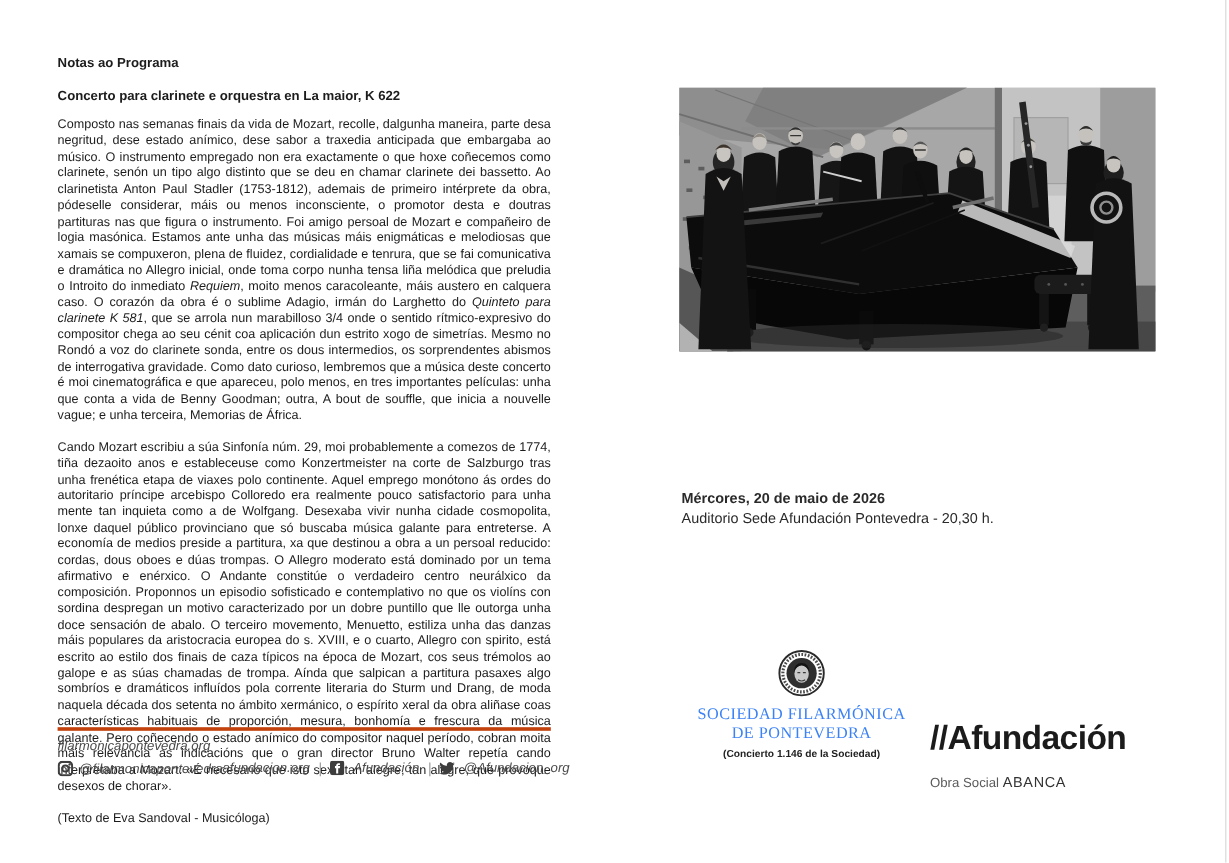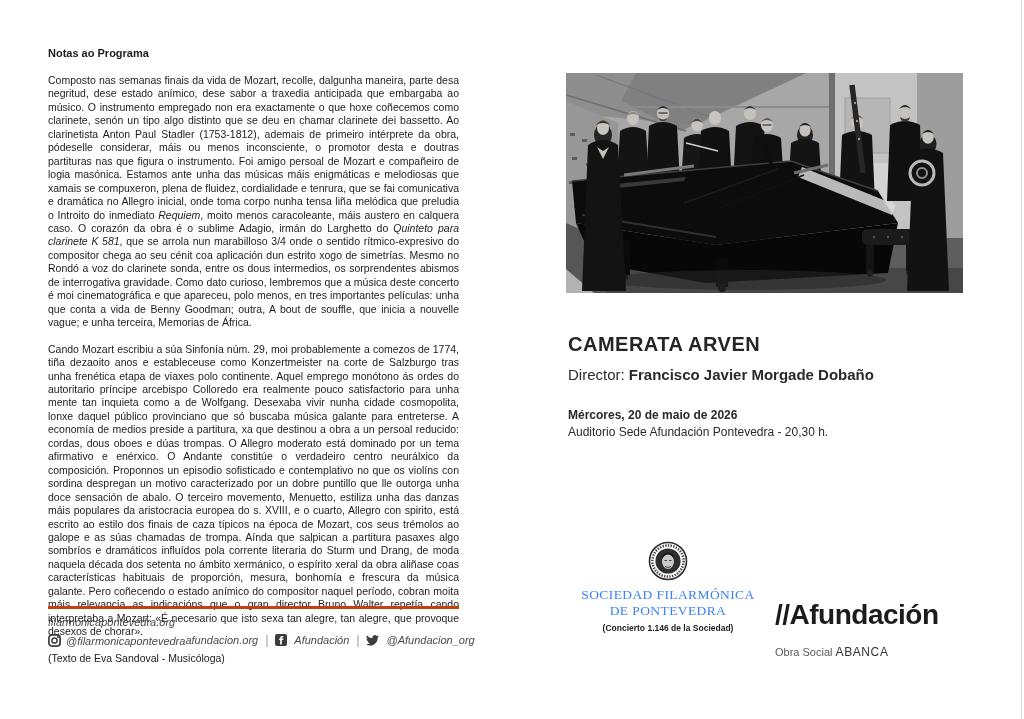--- a/index.html
+++ b/index.html
@@ -53,20 +53,21 @@
   .sponsor-tagline .abanca { font-size:12px; color:#333; letter-spacing:0.6px; }
 </style>
 </head>
 <body>
 
 <div class="page">
 
   <section class="left-col">
     <h1 class="notes-header">Notas ao Programa</h1>
 
+    <h2 class="work-heading">Concerto para clarinete e orquestra en La maior, K 622</h2>
     <p class="body-text"><span>Composto nas semanas finais da vida de Mozart, recolle, dalgunha maneira, parte desa negritud, dese estado anímico, dese sabor a traxedia anticipada que embargaba ao músico. O instrumento empregado non era exactamente o que hoxe coñecemos como clarinete, senón un tipo algo distinto que se deu en chamar clarinete dei bassetto. Ao clarinetista Anton Paul Stadler (1753-1812), ademais de primeiro intérprete da obra, pódeselle considerar, máis ou menos inconsciente, o promotor desta e doutras partituras nas que figura o instrumento. Foi amigo persoal de Mozart e compañeiro de logia masónica. Estamos ante unha das músicas máis enigmáticas e melodiosas que xamais se compuxeron, plena de fluidez, cordialidade e tenrura, que se fai comunicativa e dramática no Allegro inicial, onde toma corpo nunha tensa liña melódica que preludia o Introito do inmediato </span><em>Requiem</em><span>, moito menos caracoleante, máis austero en calquera caso. O corazón da obra é o sublime Adagio, irmán do Larghetto do </span><em>Quinteto para clarinete K 581</em><span>, que se arrola nun marabilloso 3/4 onde o sentido rítmico-expresivo do compositor chega ao seu cénit coa aplicación dun estrito xogo de simetrías. Mesmo no Rondó a voz do clarinete sonda, entre os dous intermedios, os sorprendentes abismos de interrogativa gravidade. Como dato curioso, lembremos que a música deste concerto é moi cinematográfica e que apareceu, polo menos, en tres importantes películas: unha que conta a vida de Benny Goodman; outra, A bout de souffle, que inicia a nouvelle vague; e unha terceira, Memorias de África.</span></p>
 
     <p class="body-text"><span>Cando Mozart escribiu a súa Sinfonía núm. 29, moi probablemente a comezos de 1774, tiña dezaoito anos e estableceuse como Konzertmeister na corte de Salzburgo tras unha frenética etapa de viaxes polo continente. Aquel emprego monótono ás ordes do autoritario príncipe arcebispo Colloredo era realmente pouco satisfactorio para unha mente tan inquieta como a de Wolfgang. Desexaba vivir nunha cidade cosmopolita, lonxe daquel público provinciano que só buscaba música galante para entreterse. A economía de medios preside a partitura, xa que destinou a obra a un persoal reducido: cordas, dous oboes e dúas trompas. O Allegro moderato está dominado por un tema afirmativo e enérxico. O Andante constitúe o verdadeiro centro neurálxico da composición. Proponnos un episodio sofisticado e contemplativo no que os violíns con sordina despregan un motivo caracterizado por un dobre puntillo que lle outorga unha doce sensación de abalo. O terceiro movemento, Menuetto, estiliza unha das danzas máis populares da aristocracia europea do s. XVIII, e o cuarto, Allegro con spirito, está escrito ao estilo dos finais de caza típicos na época de Mozart, cos seus trémolos ao galope e as súas chamadas de trompa. Aínda que salpican a partitura pasaxes algo sombríos e dramáticos influídos pola corrente literaria do Sturm und Drang, de moda naquela década dos setenta no ámbito xermánico, o espírito xeral da obra aliñase coas características habituais de proporción, mesura, bonhomía e frescura da música galante. Pero coñecendo o estado anímico do compositor naquel período, cobran moita máis relevancia as indicacións que o gran director Bruno Walter repetía cando interpretaba a Mozart: «É necesario que isto sexa tan alegre, tan alegre, que provoque desexos de chorar».</span></p>
     <p class="credit">(Texto de Eva Sandoval - Musicóloga)</p>
   </section>
 
   <footer class="left-footer">
     <div class="site-line">filarmonicapontevedra.org</div>
     <div class="social-row">
       <span class="social-group">
@@ -232,24 +233,20 @@
           <ellipse cx="362" cy="64" rx="5.8" ry="6.8" fill="#c7c3be"></ellipse>
           <path d="M356,61 Q362,53 368,61 Q362,57 356,61" fill="#1c1c1c"></path>
         <circle cx="356" cy="100" r="12" fill="none" stroke="#b9b9b9" stroke-width="3"></circle>
         <circle cx="356" cy="100" r="5" fill="none" stroke="#8f8f8f" stroke-width="2"></circle>
 
         <line x1="228" y1="100" x2="262" y2="92" stroke="#6e6e6e" stroke-width="3"></line>
       </g>
     </svg>
   </figure>
 
-  <div class="title-block">
-    <h1 class="main-title">CAMERATA ARVEN</h1>
-    <p class="director-line"><span>Director: </span><strong>Francisco Javier Morgade Dobaño</strong></p>
-  </div>
 
   <div class="date-block">
     <p class="date-line">Mércores, 20 de maio de 2026</p>
     <p class="venue-line">Auditorio Sede Afundación Pontevedra - 20,30 h.</p>
   </div>
 
   <div class="society">
     <div class="seal">
       <svg width="40" height="40" viewBox="0 0 40 40">
         <circle cx="20" cy="20" r="18.5" fill="#ffffff" stroke="#2a2a2a" stroke-width="1.6"></circle>

